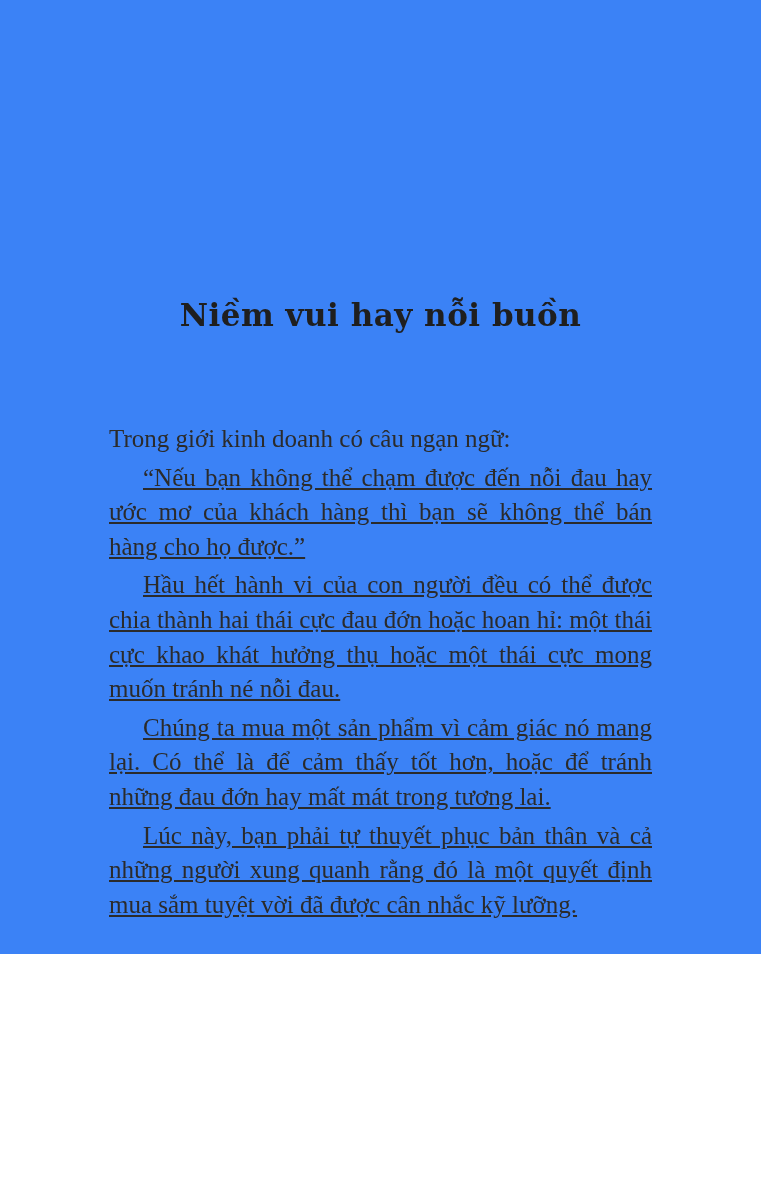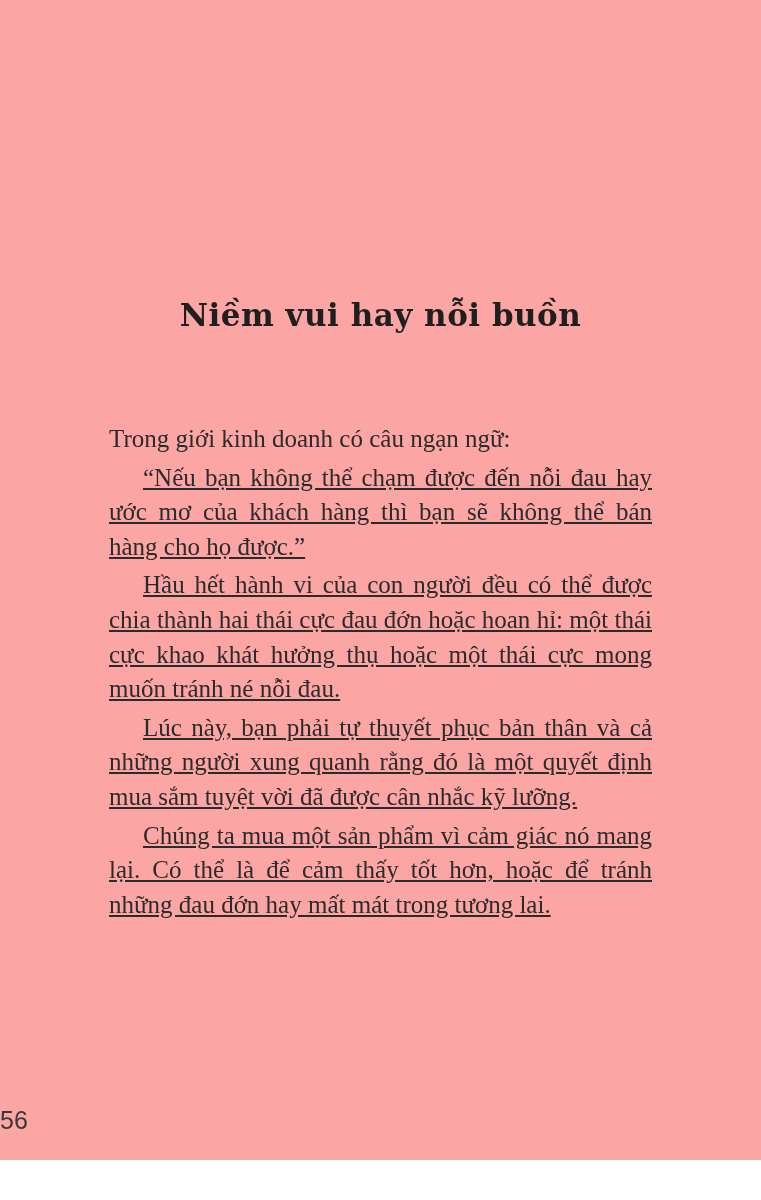--- a/index.html
+++ b/index.html
@@ -3,22 +3,22 @@
 <meta charset="utf-8">
 <style>
   html, body {
     margin: 0;
     padding: 0;
     background: #ffffff;
   }
   .page {
     position: relative;
     width: 761px;
-    height: 1160px;
-    background: #fca5a5;
+    height: 954px;
+    background: #3b82f6;
     overflow: hidden;
   }
   .chapter-title {
     position: absolute;
     top: 296px;
     left: 55px;
     width: 651px;
     margin: 0;
     text-align: center;
     font-family: "DejaVu Serif", serif;
@@ -62,19 +62,19 @@
 <body>
 
 <div class="page">
 
   <h1 class="chapter-title">Niềm vui hay nỗi buồn</h1>
 
   <div class="content">
     <p>Trong giới kinh doanh có câu ngạn ngữ:</p>
     <p class="indent">“Nếu bạn không thể chạm được đến nỗi đau hay ước mơ của khách hàng thì bạn sẽ không thể bán hàng cho họ được.”</p>
     <p class="indent">Hầu hết hành vi của con người đều có thể được chia thành hai thái cực đau đớn hoặc hoan hỉ: một thái cực khao khát hưởng thụ hoặc một thái cực mong muốn tránh né nỗi đau.</p>
+    <p class="indent">Chúng ta mua một sản phẩm vì cảm giác nó mang lại. Có thể là để cảm thấy tốt hơn, hoặc để tránh những đau đớn hay mất mát trong tương lai.</p>
     <p class="indent">Lúc này, bạn phải tự thuyết phục bản thân và cả những người xung quanh rằng đó là một quyết định mua sắm tuyệt vời đã được cân nhắc kỹ lưỡng.</p>
-    <p class="indent">Chúng ta mua một sản phẩm vì cảm giác nó mang lại. Có thể là để cảm thấy tốt hơn, hoặc để tránh những đau đớn hay mất mát trong tương lai.</p>
   </div>
 
   <div class="page-number">56</div>
 
 </div>
 
 </body></html>

